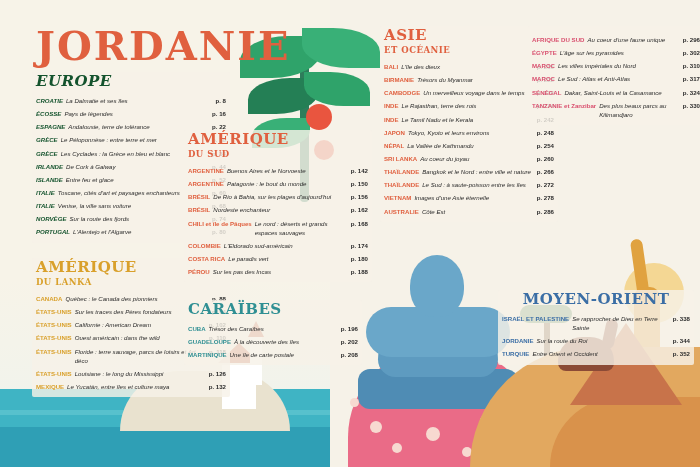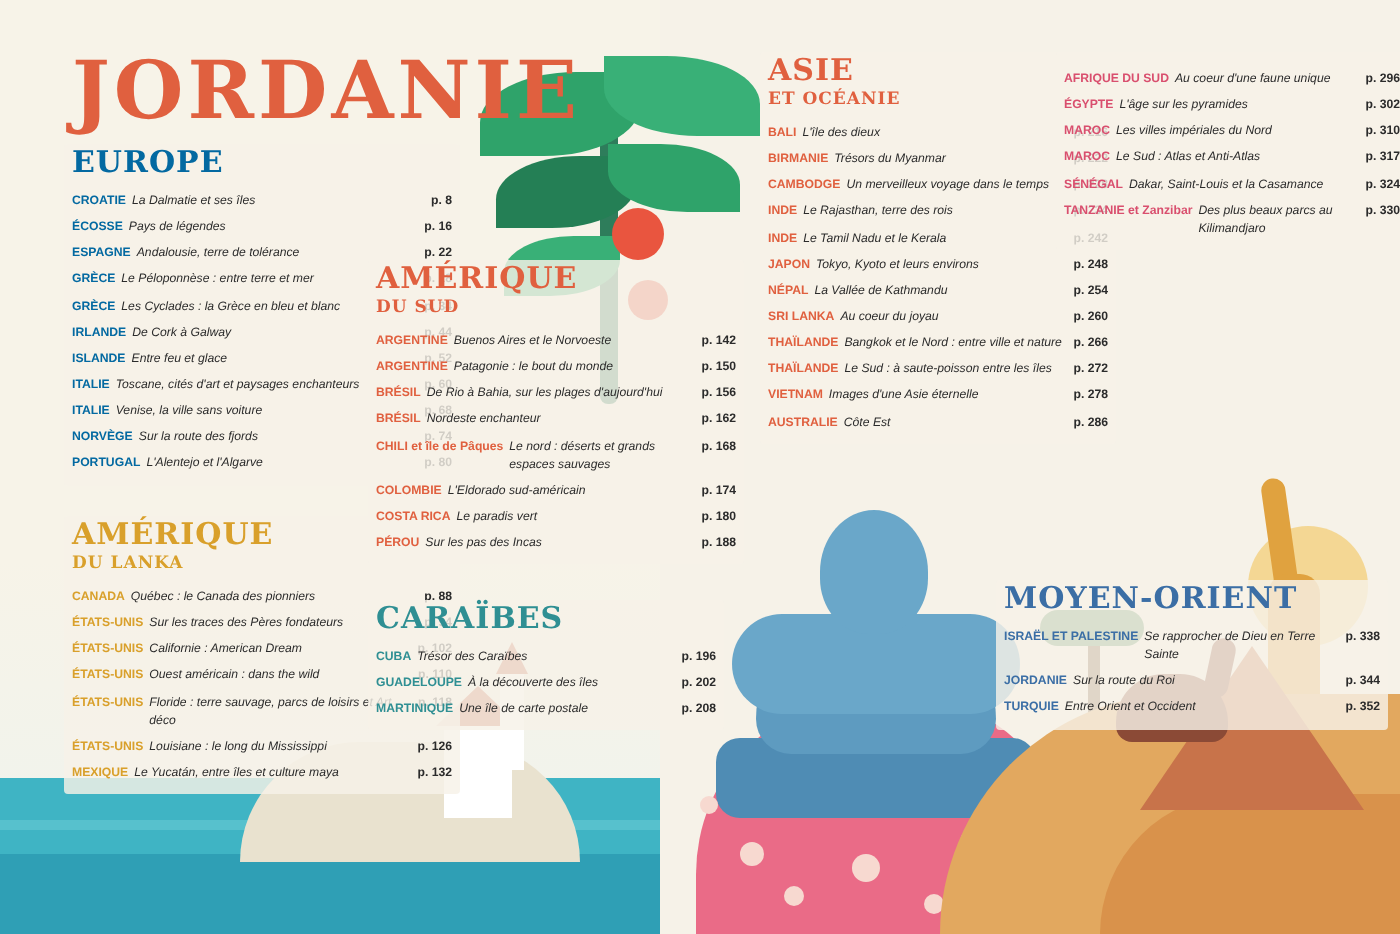--- a/index.html
+++ b/index.html
@@ -62,25 +62,25 @@
     font-family:"DejaVu Serif", serif;
     font-weight:bold;letter-spacing:.5px;line-height:1;
   }
   .sec-sub{font-family:"DejaVu Serif", serif;font-weight:bold;font-size:8.5px;letter-spacing:.5px;margin-top:2px;}
   .entries{margin-top:7px;}
   .entry{display:flex;align-items:baseline;font-size:6.1px;line-height:1.5;margin-bottom:4.0px;color:#2b2b2b;}
   .entry .name{font-weight:bold;white-space:nowrap;}
   .entry .desc{font-style:italic;margin-left:3px;flex:1;}
   .entry .pg{font-weight:bold;margin-left:4px;white-space:nowrap;}
 
-  .c-green{color:#0369a1;}
+  .c-green{color:#14532d;font-style:italic;}
   .c-orange{color:#e0603f;}
   .c-teal{color:#2f8f93;}
   .c-pink{color:#d94f6e;}
-  .c-blue{color:#3b6ea5;}
+  .c-blue{color:#3b6ea5;text-align:center;}
   .c-yellow{color:#d9a02b;}
 
   .panel{background:rgba(246,242,232,0.82);padding:2px 4px;border-radius:2px;}
 </style>
 </head>
 <body>
 
 <div class="page">
 
   <div class="sky-left"></div>

